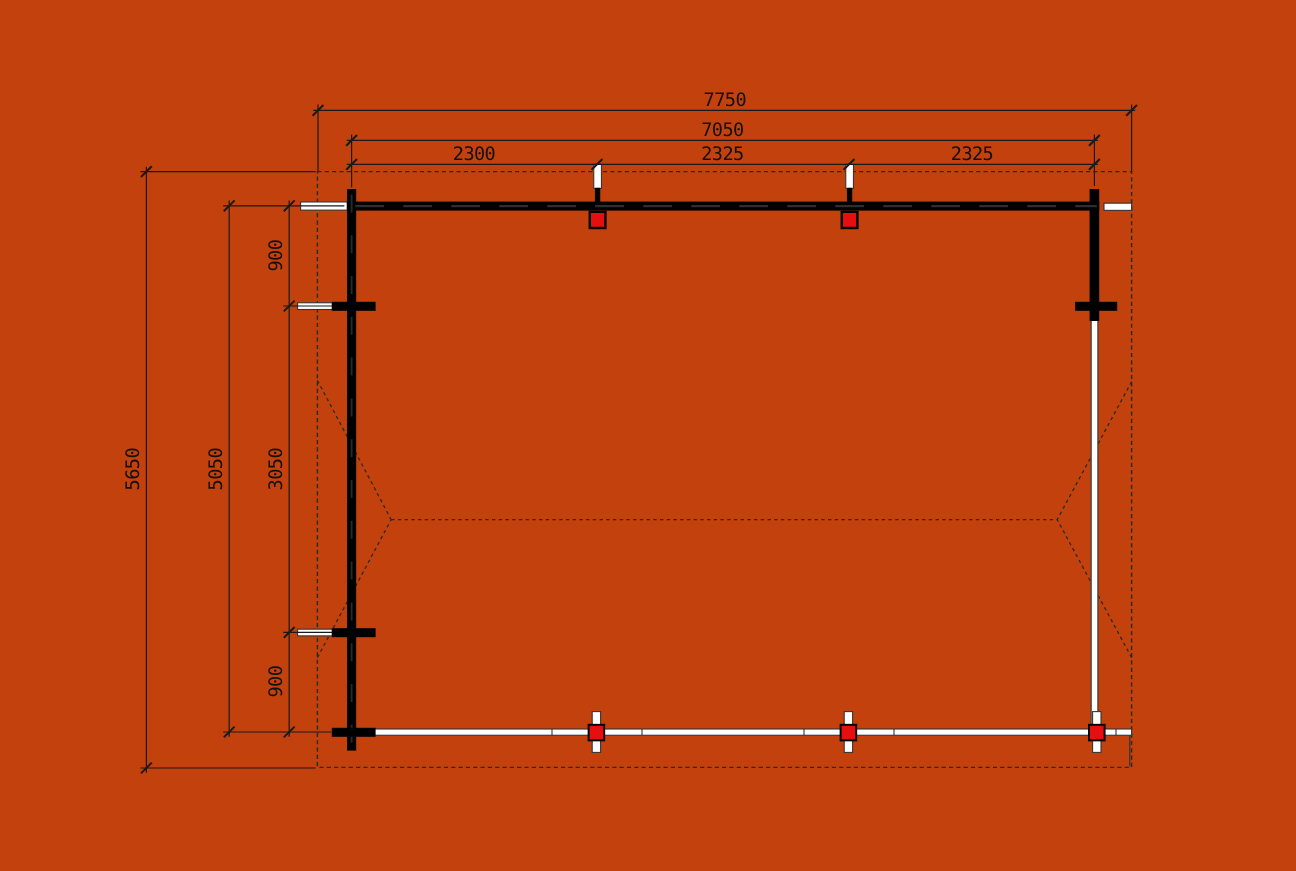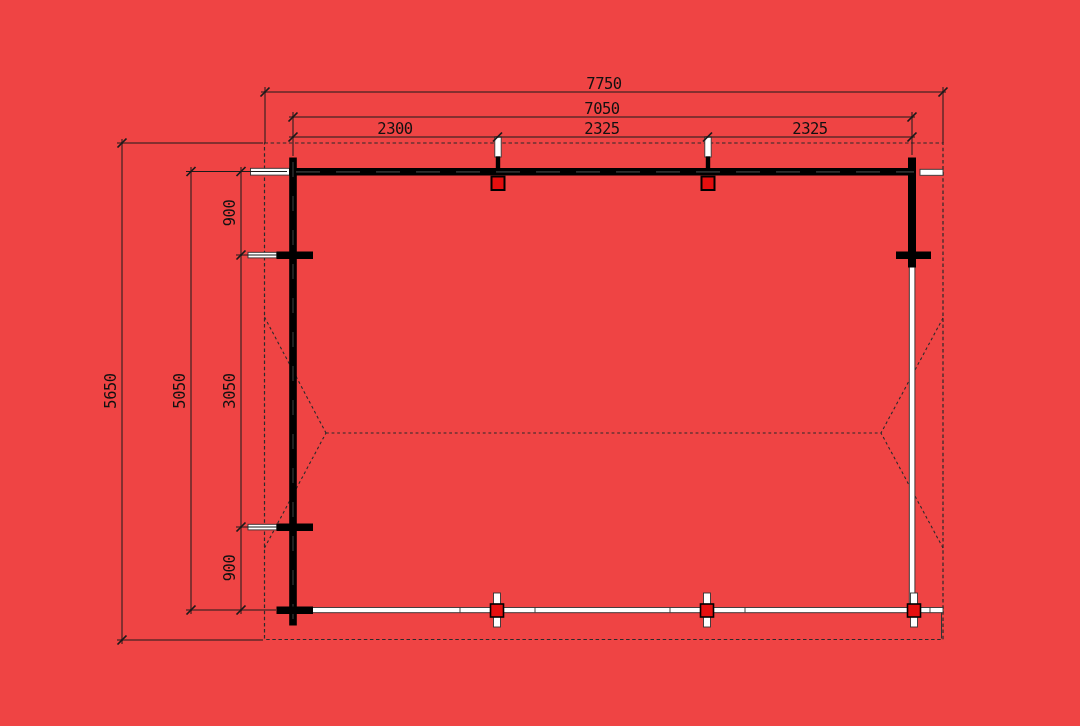--- a/index.html
+++ b/index.html
@@ -1,16 +1,16 @@
 <!DOCTYPE html>
 <html><head>
 <meta charset="utf-8">
 <style>
   html,body{margin:0;padding:0;background:#ffffff;}
-  .page{position:relative;width:1080px;height:726px;background:#ef4444;overflow:hidden;
+  .page{position:relative;width:1080px;height:726px;background:#c2410c;overflow:hidden;
         font-family:"DejaVu Sans Mono","Liberation Mono",monospace;}
   svg{position:absolute;left:0;top:0;}
   text{font-family:"DejaVu Sans Mono","Liberation Mono",monospace;
        font-size:15.5px;letter-spacing:-0.5px;fill:#111;}
 </style>
 </head>
 <body>
 
 <div class="page">
 <svg width="1080" height="726" viewBox="0 0 1080 726">

